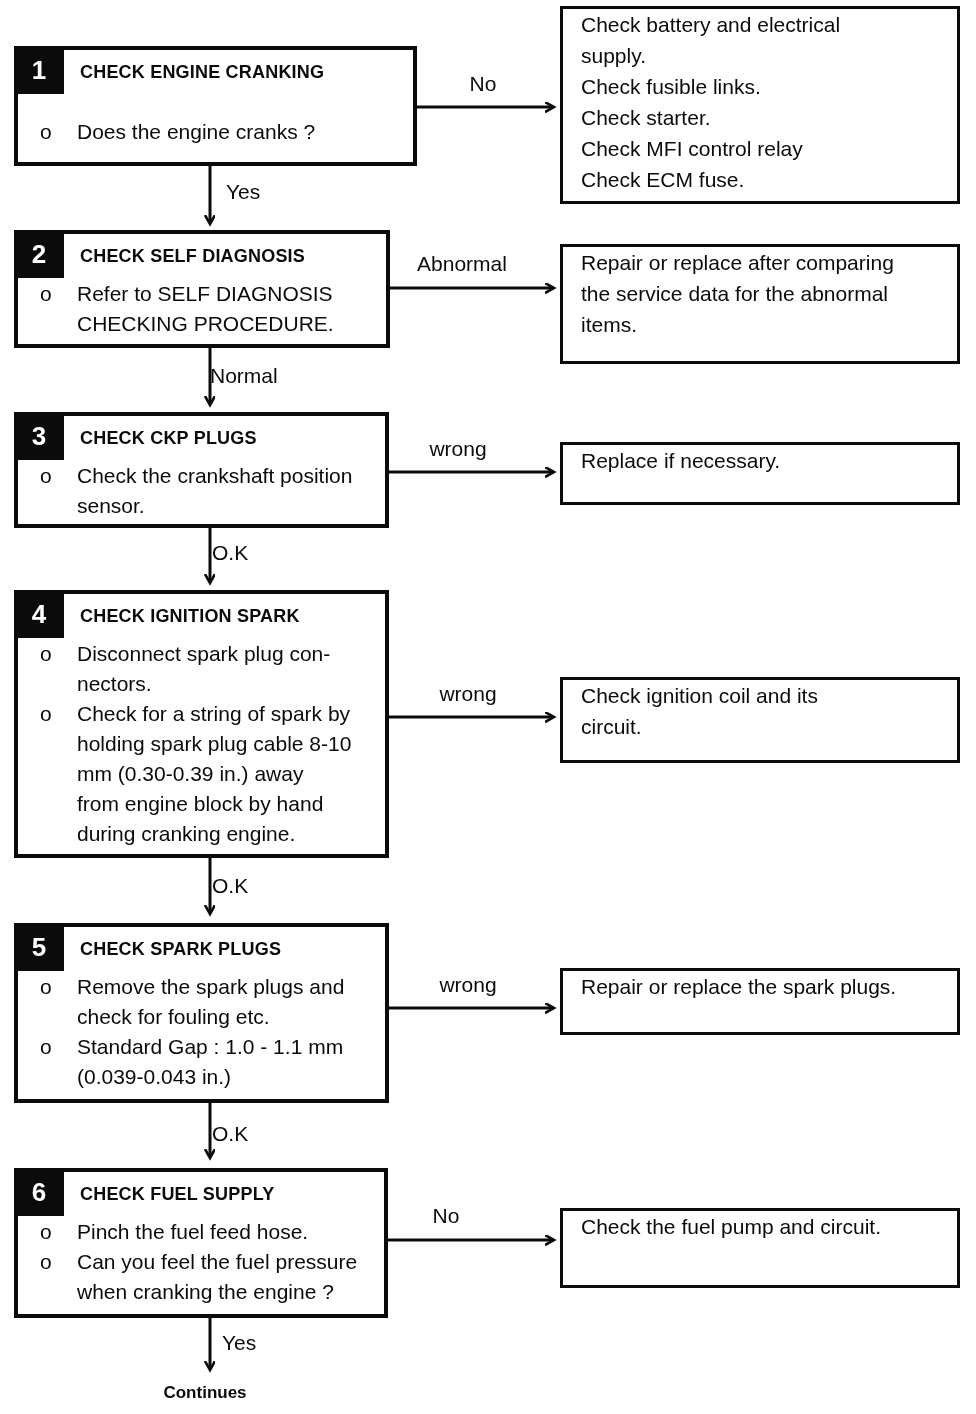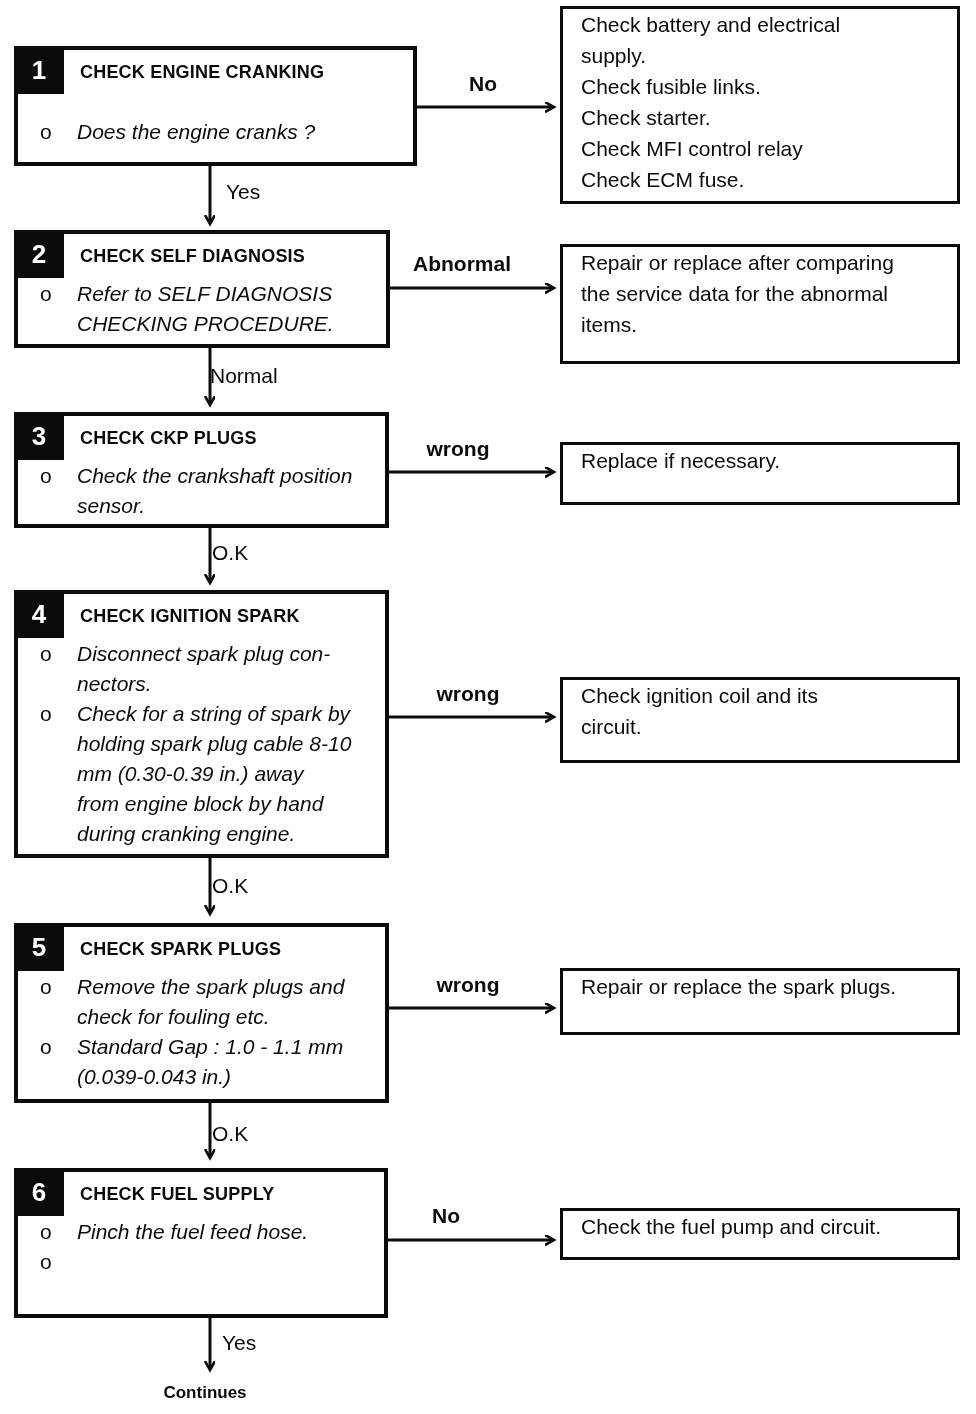--- a/index.html
+++ b/index.html
@@ -19,33 +19,33 @@
     display:flex; align-items:center; justify-content:center;
   }
   .step-title {
     margin:12px 6px 0 62px; font-size:18px; font-weight:bold;
     letter-spacing:0.2px; white-space:nowrap;
   }
   .bullets { margin-top:12px; }
   .step-1 .bullets { margin-top:34px; }
   .bullet { display:flex; font-size:21px; line-height:30px; }
   .bullet-marker { flex:none; width:37px; padding-left:22px; box-sizing:content-box; }
-  .bullet-text { white-space:pre-line;font-style:italic; }
+  .bullet-text { white-space:pre-line; }
 
   .result-box {
     position:absolute; background:#ffffff; border:3px solid #0b0b0b;
     box-sizing:border-box; display:flex; align-items:flex-start;
   }
   .result-text {
     padding-left:18px; padding-right:8px; font-size:21px; line-height:31px;
     white-space:pre-line;
   }
 
   .edge-label { position:absolute; font-size:21px; white-space:nowrap; }
-  .h-label { transform:translateX(-50%);font-weight:bold; }
+  .h-label { transform:translateX(-50%); }
   .continues {
     position:absolute; font-size:17px; font-weight:bold;
     transform:translateX(-50%); white-space:nowrap;
   }
 </style>
 </head>
 <body>
 
 <div class="canvas">
 
@@ -179,24 +179,26 @@
   <div class="step-box" style="left:14px;top:1168px;width:374px;height:150px">
     <div class="badge">6</div>
     <div class="step-title">CHECK FUEL SUPPLY</div>
     <div class="bullets">
       <div class="bullet">
         <span class="bullet-marker">o</span>
         <span class="bullet-text">Pinch the fuel feed hose.</span>
       </div>
       <div class="bullet">
         <span class="bullet-marker">o</span>
-      </div>
-    </div>
-  </div>
-  <div class="result-box" style="left:560px;top:1208px;width:400px;height:52px">
+        <span class="bullet-text">Can you feel the fuel pressure
+when cranking the engine ?</span>
+      </div>
+    </div>
+  </div>
+  <div class="result-box" style="left:560px;top:1208px;width:400px;height:80px">
     <div class="result-text">Check the fuel pump and circuit.</div>
   </div>
   <div class="edge-label h-label" style="left:446px;top:1204px">No</div>
   <div class="edge-label" style="left:222px;top:1331px">Yes</div>
 
   <div class="continues" style="left:205px;top:1383px">Continues</div>
 
 </div>
 
 </body></html>

